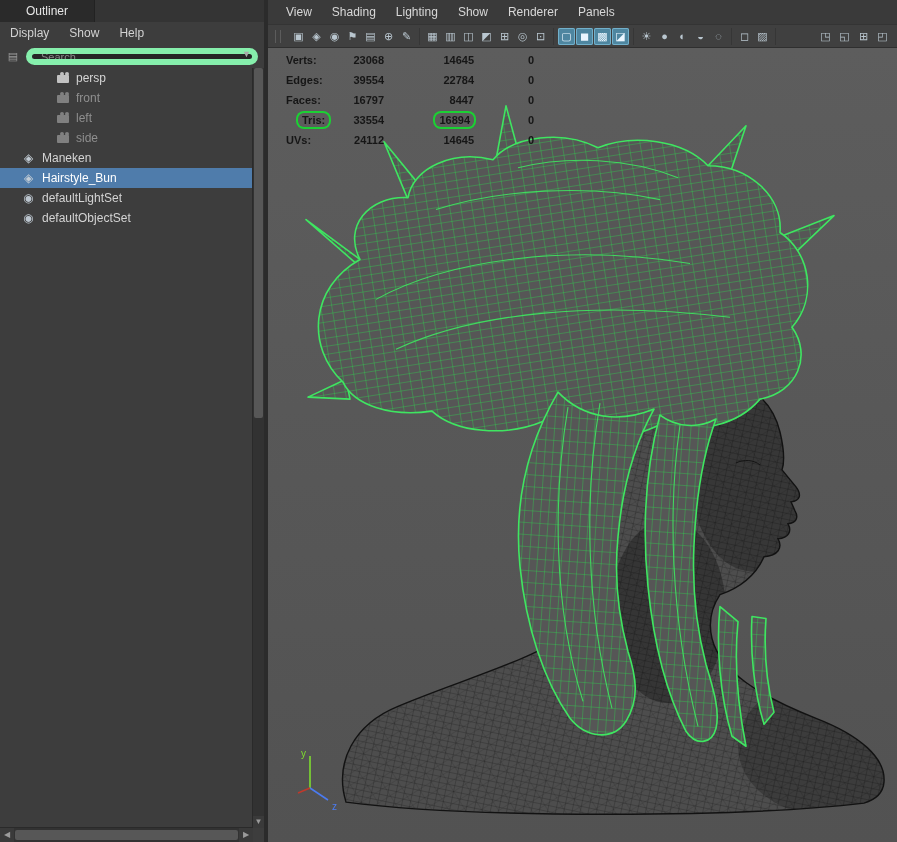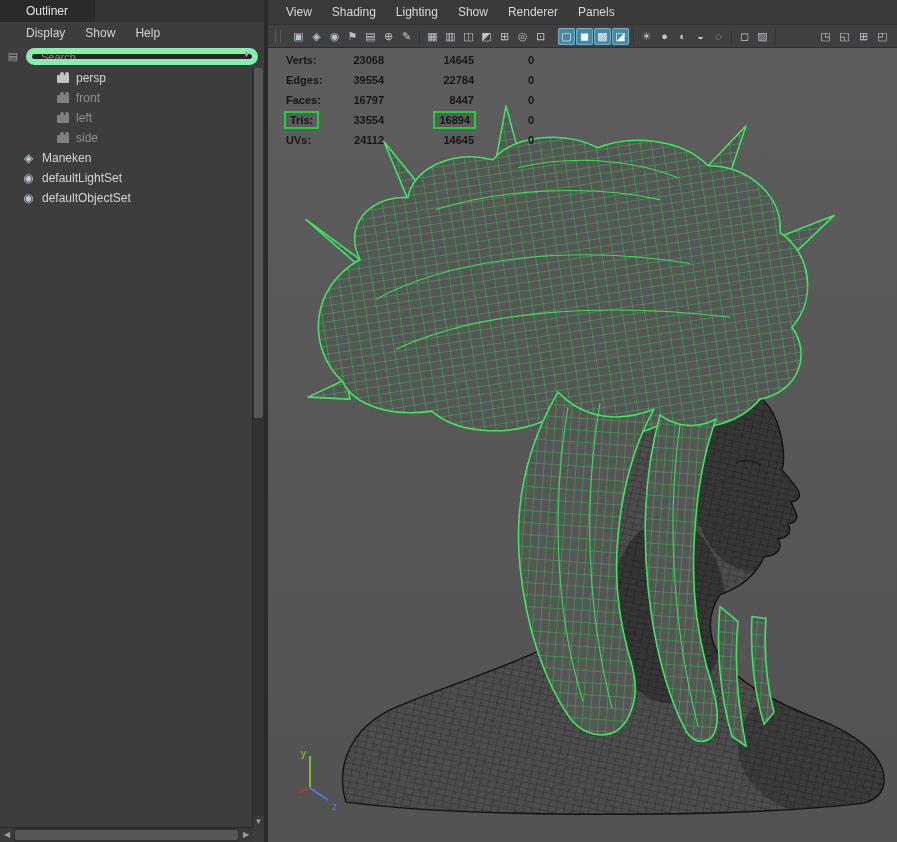--- a/index.html
+++ b/index.html
@@ -4,21 +4,21 @@
 <style>
   html,body{margin:0;padding:0;background:#2b2b2b;}
   .app{position:relative;width:897px;height:842px;overflow:hidden;background:#3d3d3d;
        font-family:"Liberation Sans",sans-serif;-webkit-font-smoothing:antialiased;}
 
   
   .outliner{position:absolute;left:0;top:0;width:264px;height:842px;background:#3d3d3d;}
   .panel-divider{position:absolute;left:264px;top:0;width:4px;height:842px;background:#2b2b2b;}
   .o-tabrow{height:22px;background:#343434;display:flex;}
   .o-tab{background:#2a2a2a;color:#e6e6e6;font-size:12px;line-height:22px;padding:0 26px;border-right:1px solid #222;}
-  .o-menubar{height:22px;display:flex;align-items:center;padding-left:16px;}
+  .o-menubar{height:22px;display:flex;align-items:center;padding-left:0;}
   .menu-item{color:#d2d2d2;font-size:12px;line-height:22px;padding:0 10px;cursor:default;}
   .o-searchrow{height:24px;display:flex;align-items:center;padding:0 6px;gap:6px;}
   .filter-icon{width:14px;height:14px;color:#9a9a9a;font-size:11px;line-height:14px;text-align:center;}
   .searchwrap{flex:1;position:relative;}
   .o-search{width:100%;box-sizing:border-box;height:17px;background:#262626;border:6px solid #86efac;
             border-radius:9px;color:#cfcfcf;font-size:11px;padding:0 20px 0 9px;outline:none;}
   .o-search::placeholder{color:#8a8a8a;}
   .search-arrow{position:absolute;right:7px;top:2px;font-size:9px;color:#aaa;}
   .o-tree{position:absolute;top:68px;left:0;right:11px;bottom:14px;overflow:hidden;}
   .o-row{height:20px;display:flex;align-items:center;gap:7px;padding-left:22px;color:#d4d4d4;font-size:12px;cursor:default;}
@@ -68,21 +68,21 @@
 
   
   .hud{position:absolute;top:2px;left:0;color:#161616;font-size:11px;font-weight:bold;}
   .hud-row{display:flex;height:20px;align-items:center;}
   .hud-c{display:inline-block;}
   .hud-c .t{display:inline-block;line-height:14px;}
   .hud-c.lab{width:52px;margin-left:18px;text-align:left;}
   .hud-c.v1{width:46px;text-align:right;}
   .hud-c.v2{width:90px;text-align:right;}
   .hud-c.v3{width:60px;text-align:right;}
-  .hl{box-shadow:0 0 0 2px var(--annotation-green,#1bd133);border-radius:0;padding:0 4px;}
+  .hl{box-shadow:0 0 0 2px var(--annotation-green,#1bd133);border-radius:6px;padding:0 4px;margin-left:12px;}
 
   
   .axis{position:absolute;left:20px;bottom:26px;width:64px;height:72px;}
   .axis text{font-size:10px;font-family:"Liberation Sans",sans-serif;}
 </style>
 </head>
 <body>
 
 <div class="app">
 
@@ -118,20 +118,24 @@
         <span class="icon-cam"></span>
         <span>left</span>
       </div>
       <div class="o-row cam dim">
         <span class="icon-cam"></span>
         <span>side</span>
       </div>
       <div class="o-row">
         <span class="icon-glyph icon-mesh"></span>
         <span>Maneken</span>
+      </div>
+      <div class="o-row selected">
+        <span class="icon-glyph icon-mesh"></span>
+        <span>Hairstyle_Bun</span>
       </div>
       <div class="o-row">
         <span class="icon-glyph icon-set"></span>
         <span>defaultLightSet</span>
       </div>
       <div class="o-row">
         <span class="icon-glyph icon-set"></span>
         <span>defaultObjectSet</span>
       </div>
     </div>

